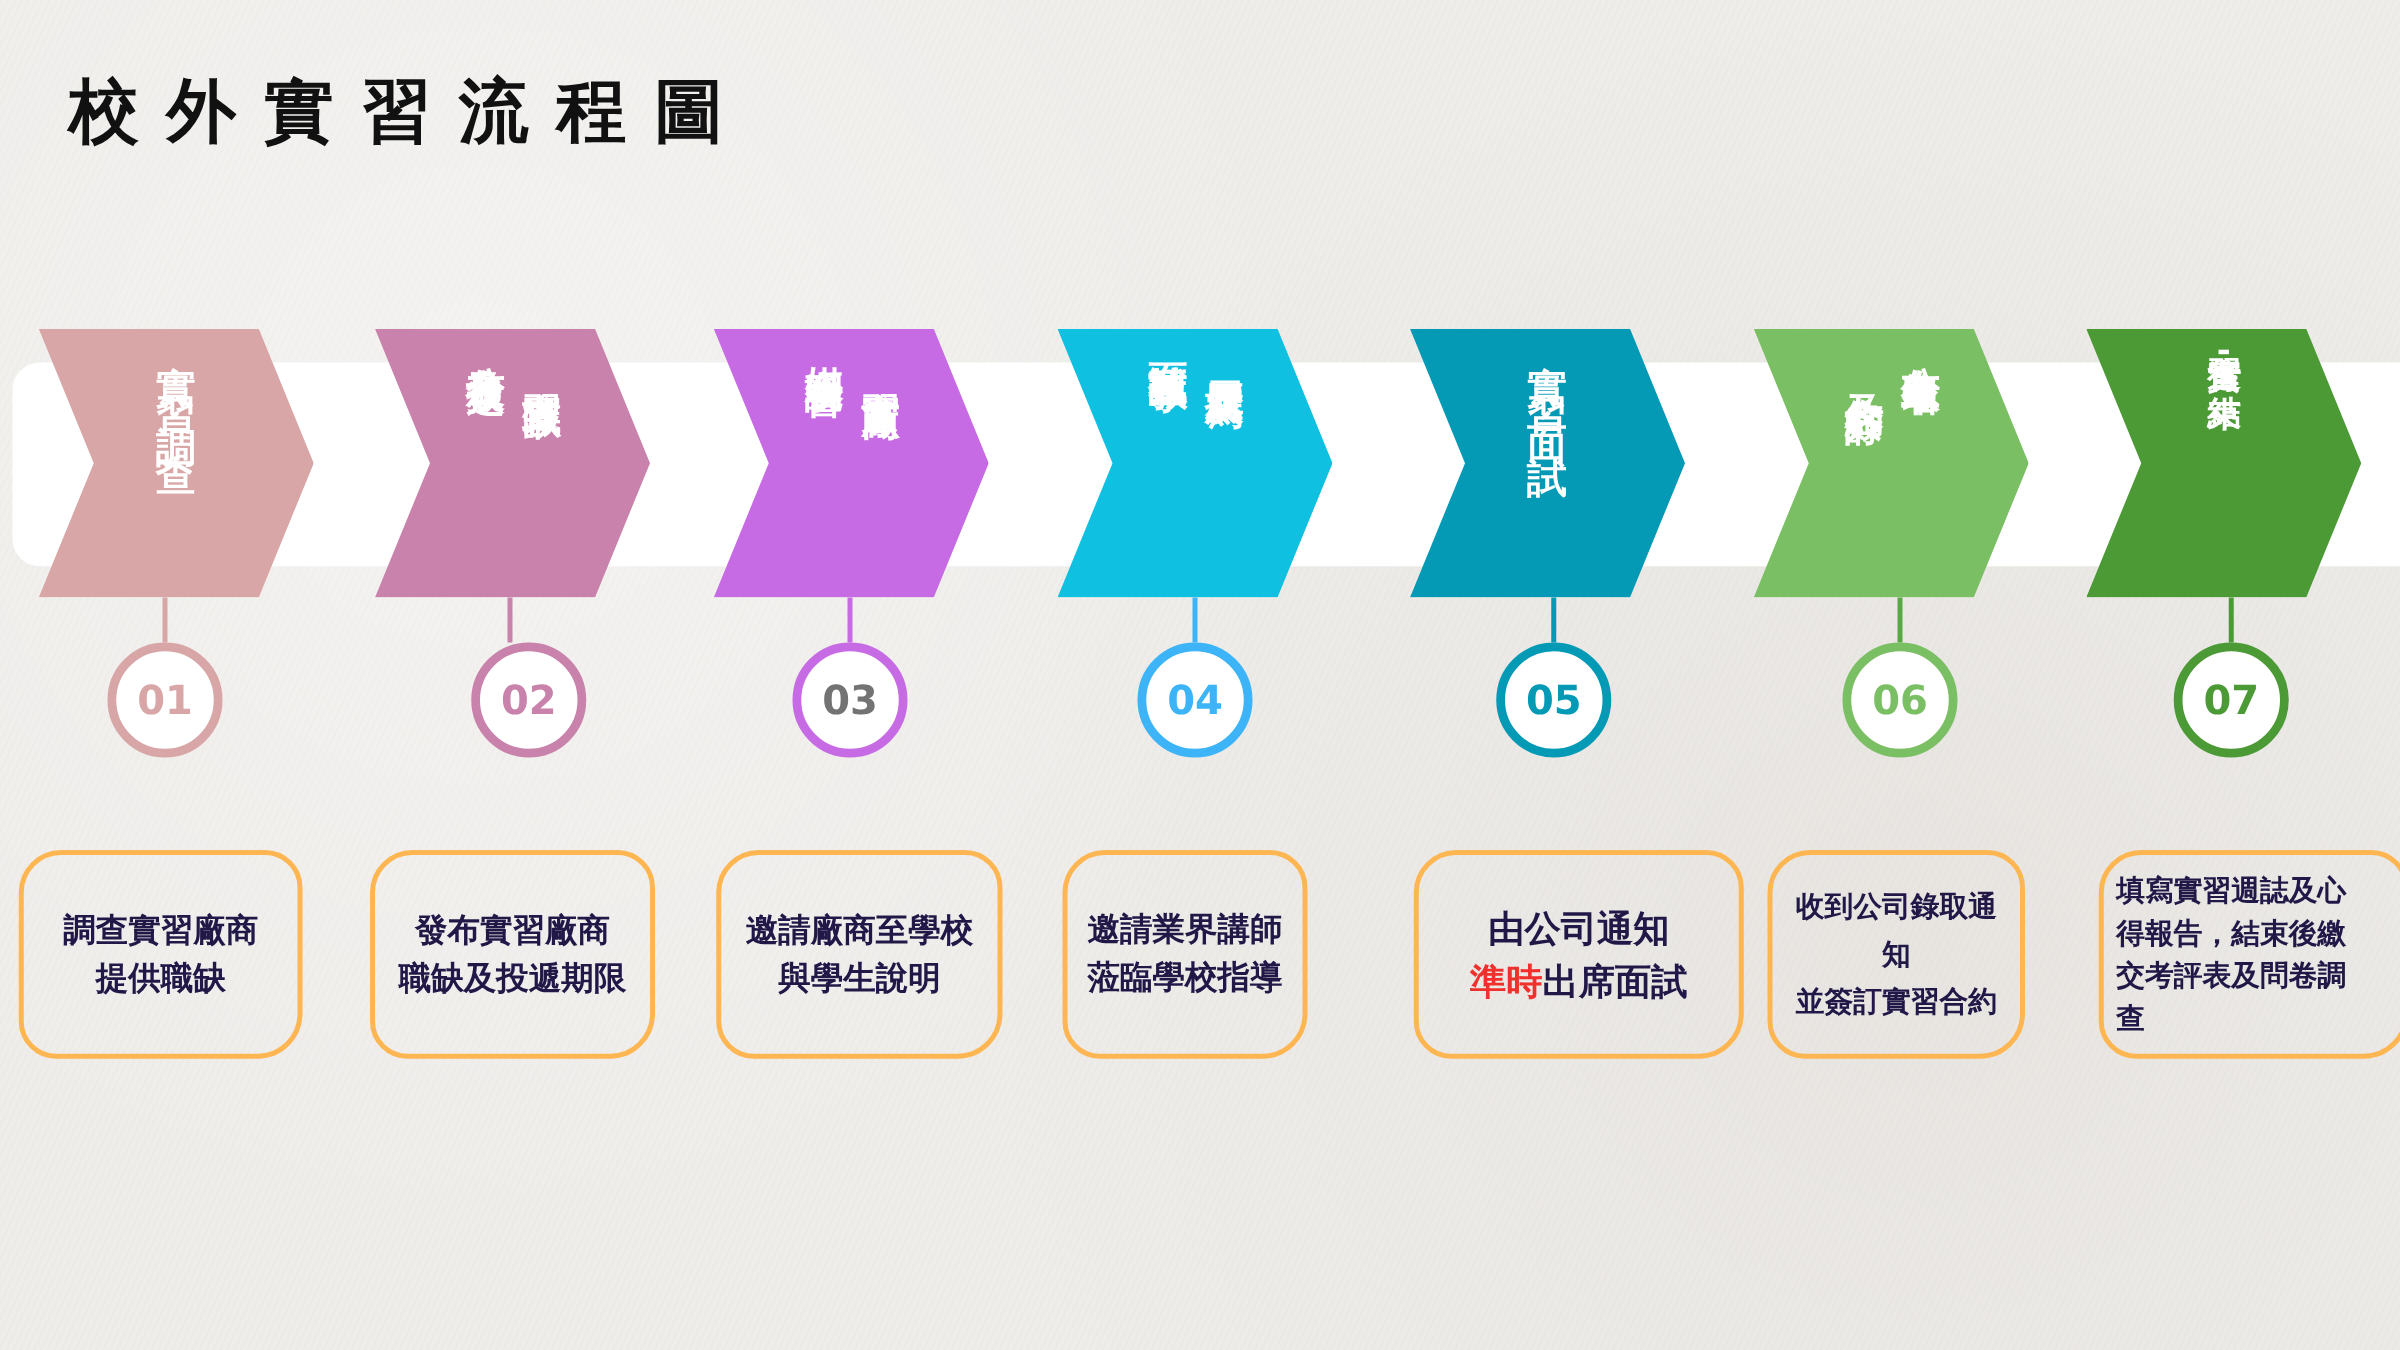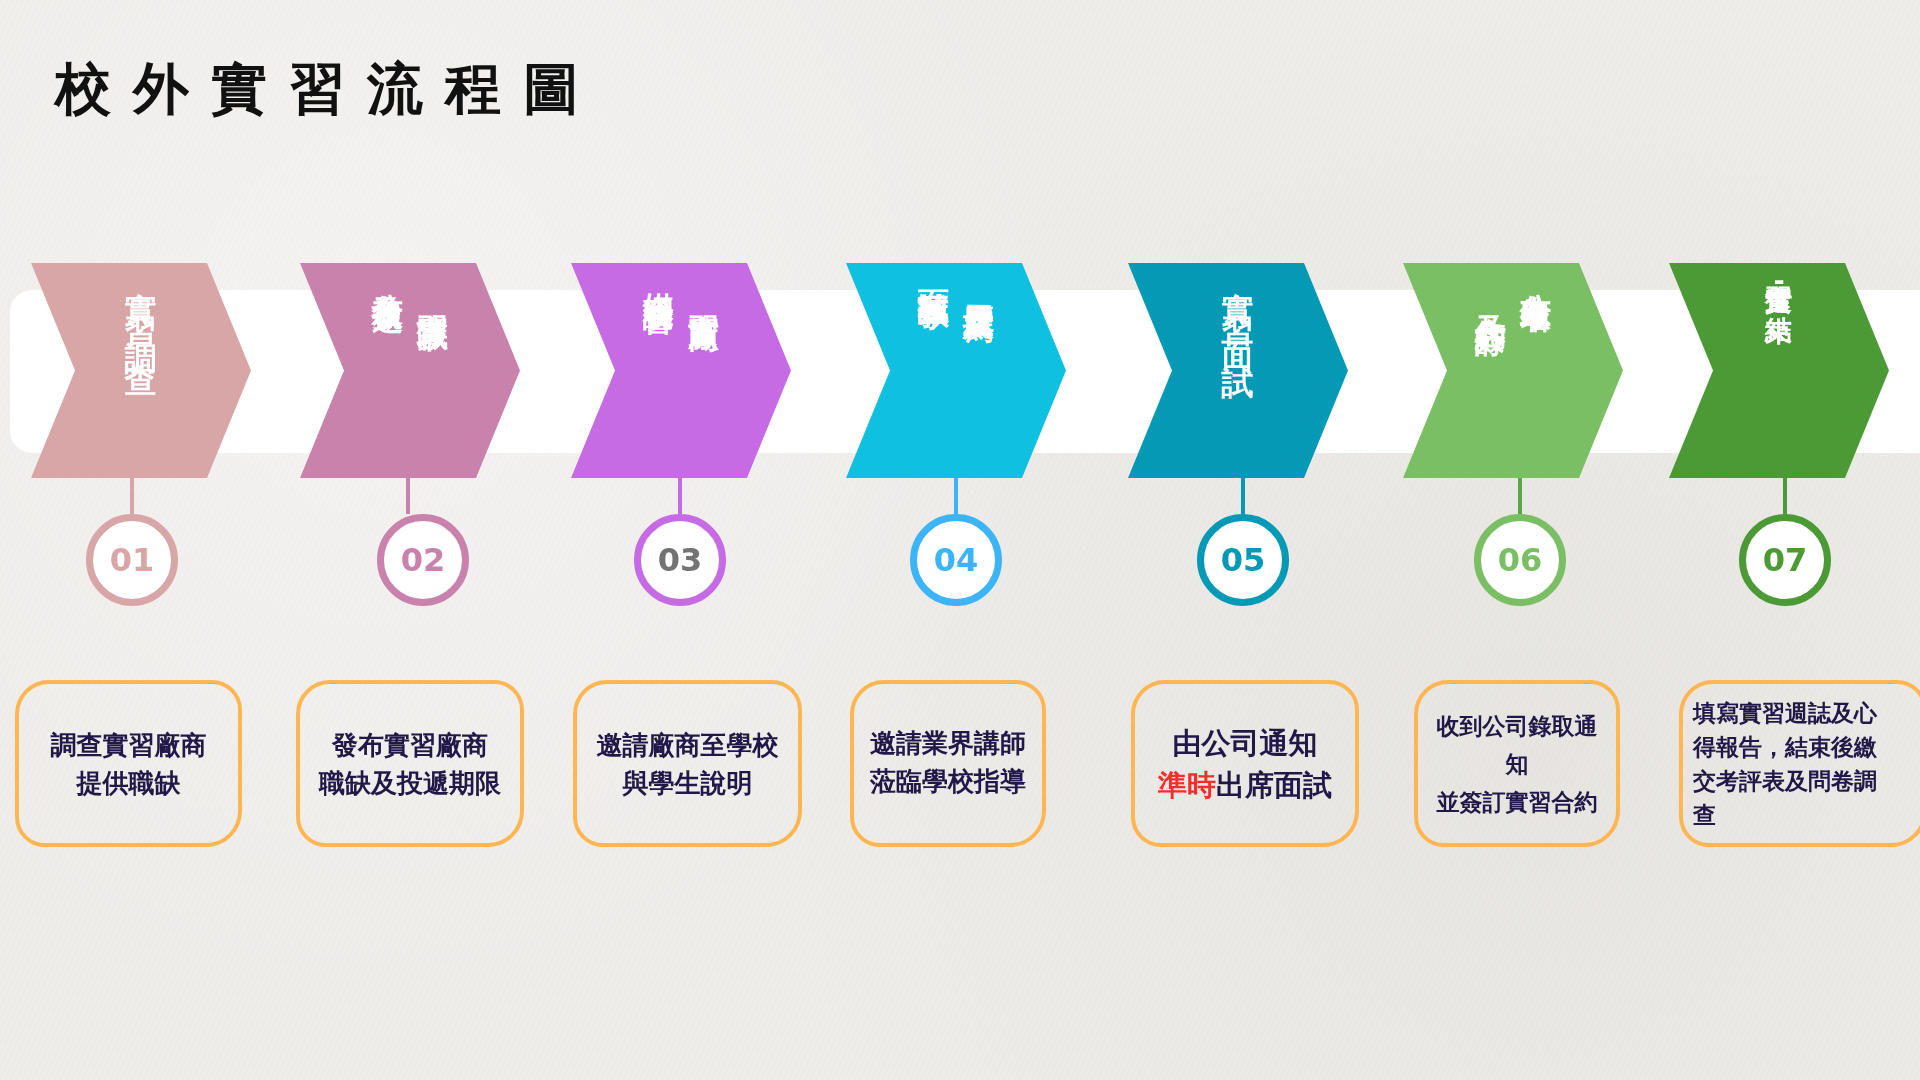--- a/index.html
+++ b/index.html
@@ -112,21 +112,21 @@
 蒞臨學校指導</span>
 </div>
 
 <div class="chevron" style="left:1128px;background:#0499b5;">
   <div class="cols" style="padding-top:4px;">
     <div class="col spaced">實習面試</div>
   </div>
 </div>
 <div class="connector" style="left:1241px;background:#0499b5;"></div>
 <div class="circle" style="left:1197px;border-color:#0499b5;color:#0499b5;">05</div>
-<div class="box" style="left:1131px;width:228px;font-size:29px;line-height:42px;">
+<div class="box" style="left:1131px;width:264px;font-size:29px;line-height:42px;">
   <div>
     <div>由公司通知</div>
     <div><span class="red">準時</span><span>出席面試</span></div>
   </div>
 </div>
 
 <div class="chevron" style="left:1403px;background:#7bbf64;">
   <div class="cols">
     <div class="col">公布錄取名單</div>
     <div class="col" style="margin-top:22px;">及合約簽訂</div>

